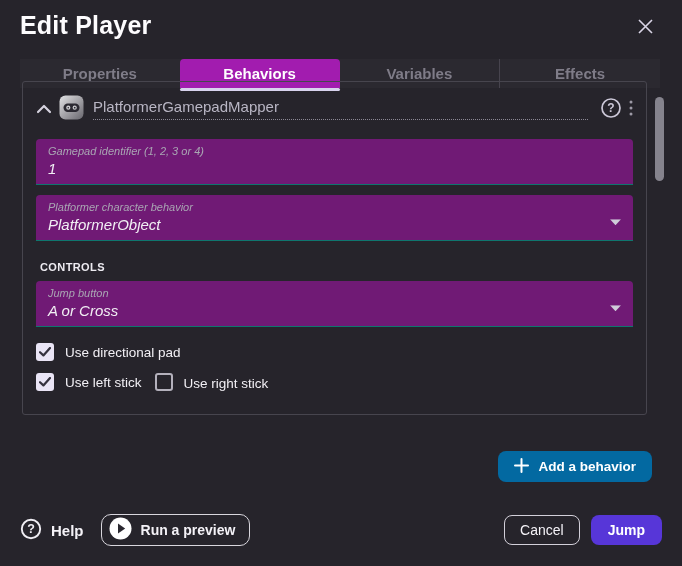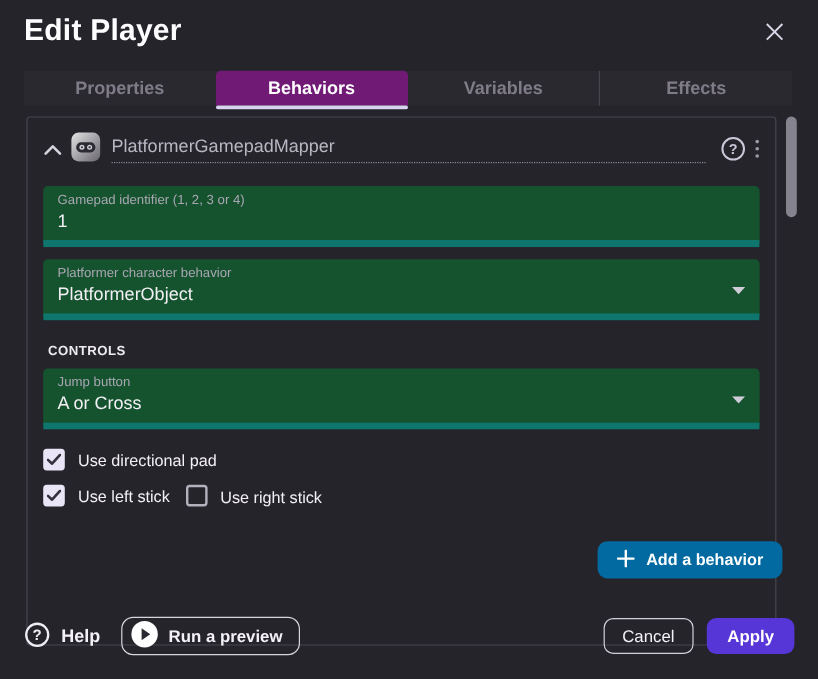--- a/index.html
+++ b/index.html
@@ -8,34 +8,34 @@
        -webkit-font-smoothing:antialiased;}
   .dialog{position:relative;width:682px;height:566px;background:#26242b;box-sizing:border-box;}
 
   
   .title{position:absolute;left:20px;top:11px;font-size:25px;font-weight:700;color:#fdfcfe;letter-spacing:.2px;}
   .close-btn{position:absolute;left:630px;top:13px;width:30px;height:30px;display:flex;align-items:center;justify-content:center;background:none;border:none;cursor:pointer;padding:0;}
 
   
   .tabbar{position:absolute;left:20px;top:59px;width:640px;height:29px;display:flex;background:#2b2930;}
   .tab{flex:1;display:flex;align-items:center;justify-content:center;font-size:15px;font-weight:700;color:#7f7c88;position:relative;cursor:pointer;box-sizing:border-box;}
-  .tab.active{background:#701a75;color:#ffffff;border-radius:4px 4px 0 0;}
+  .tab.active{background:#a21caf;color:#ffffff;border-radius:4px 4px 0 0;}
   .tab.active::after{content:"";position:absolute;left:0;right:0;bottom:-3px;height:3px;background:#d8d3ee;border-radius:2px;}
   .tab.divider-left{border-left:1px solid #47444e;}
 
   
-  .panel{position:absolute;left:22px;top:97px;width:625px;height:441px;border:1px solid #47454e;border-radius:3px;box-sizing:border-box;padding:13px 13px 0;overflow:hidden;}
+  .panel{position:absolute;left:22px;top:81px;width:625px;height:334px;border:1px solid #47454e;border-radius:3px;box-sizing:border-box;padding:13px 13px 0;overflow:hidden;}
   .bhv-header{display:flex;align-items:center;height:28px;}
   .icon-btn{background:none;border:none;padding:0;cursor:pointer;display:flex;align-items:center;justify-content:center;}
   .bhv-icon{margin-left:7px;}
   .bhv-name{flex:1;margin-left:9px;margin-right:12px;font-size:15px;color:#b9b6c4;padding-bottom:4px;border-bottom:1px dotted #8b8894;white-space:nowrap;overflow:hidden;}
   .kebab{margin-left:7px;}
 
   
-  .field{position:relative;background:#14532d;border-radius:4px 4px 0 0;border-bottom:6px solid #0f766e;padding:6px 12px 7px;}
+  .field{position:relative;background:#701a75;border-radius:4px 4px 0 0;border-bottom:1px solid #0f766e;padding:6px 12px 7px;font-style:italic;}
   .field .lbl{font-size:11px;color:#a9a6b3;}
   .field .val{font-size:15px;color:#f1eff4;margin-top:3px;}
   .field.select{cursor:pointer;}
   .field .arrow{position:absolute;right:12px;top:50%;transform:translateY(-38%);}
   .f1{margin-top:16px;}
   .f2{margin-top:10px;}
   .f3{margin-top:8px;}
   .section-lbl{margin:20px 0 0 4px;font-size:11px;font-weight:700;color:#edebf1;letter-spacing:.4px;}
 
   
@@ -208,16 +208,16 @@
       <span>
         <svg width="23" height="23" viewBox="0 0 23 23">
           <circle cx="11.5" cy="11.5" r="11" fill="#ffffff"></circle>
           <path d="M9 6.5 L16.2 11.5 L9 16.5 Z" fill="#2a2830"></path>
         </svg>
       </span>
       <span>Run a preview</span>
     </button>
     <div class="spacer"></div>
     <button class="cancel-btn">Cancel</button>
-    <button class="apply-btn">Apply</button>
+    <button class="apply-btn">Jump</button>
   </div>
 
 </div>
 
 </body></html>

